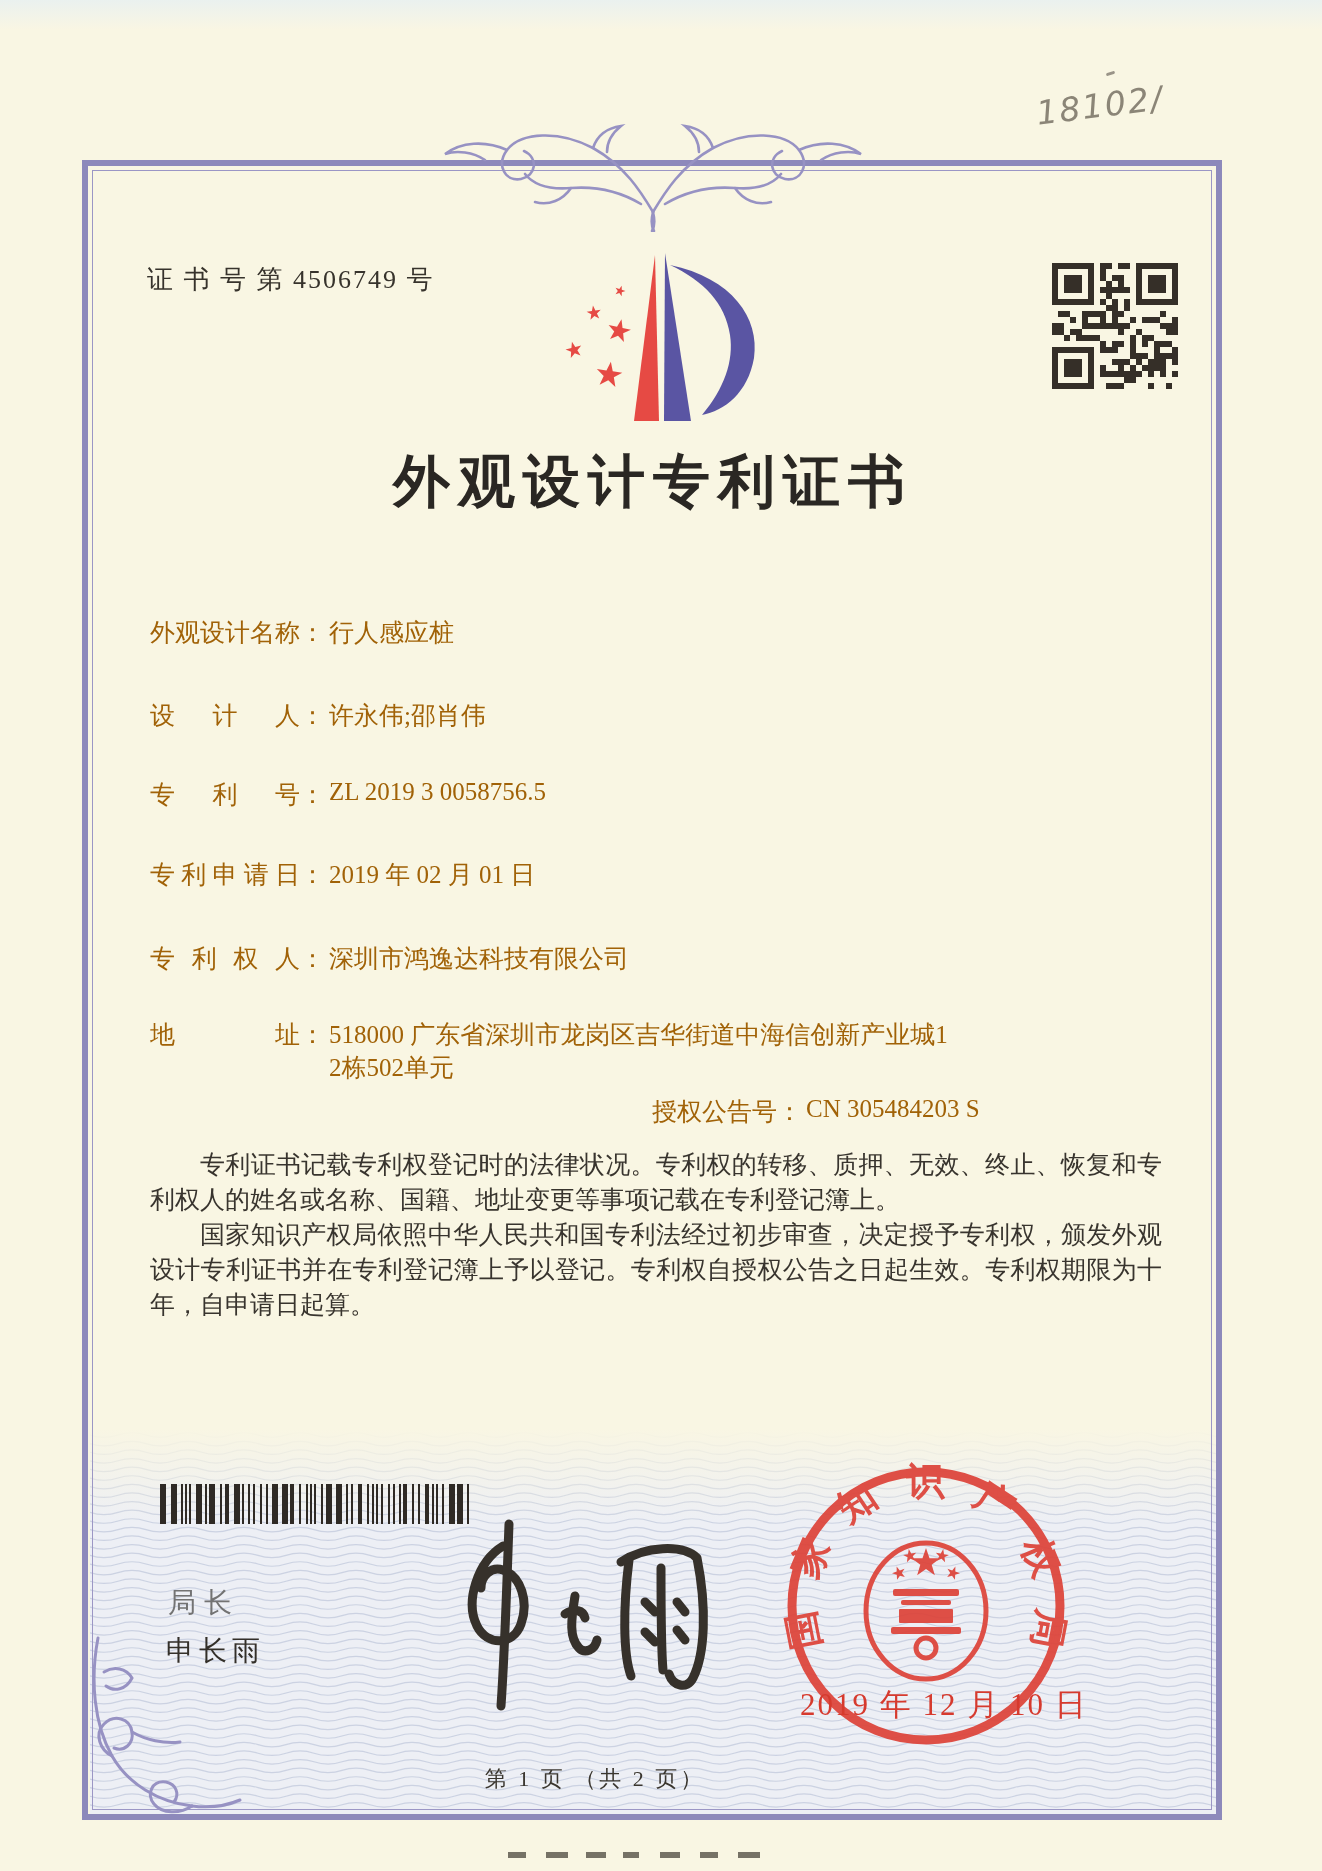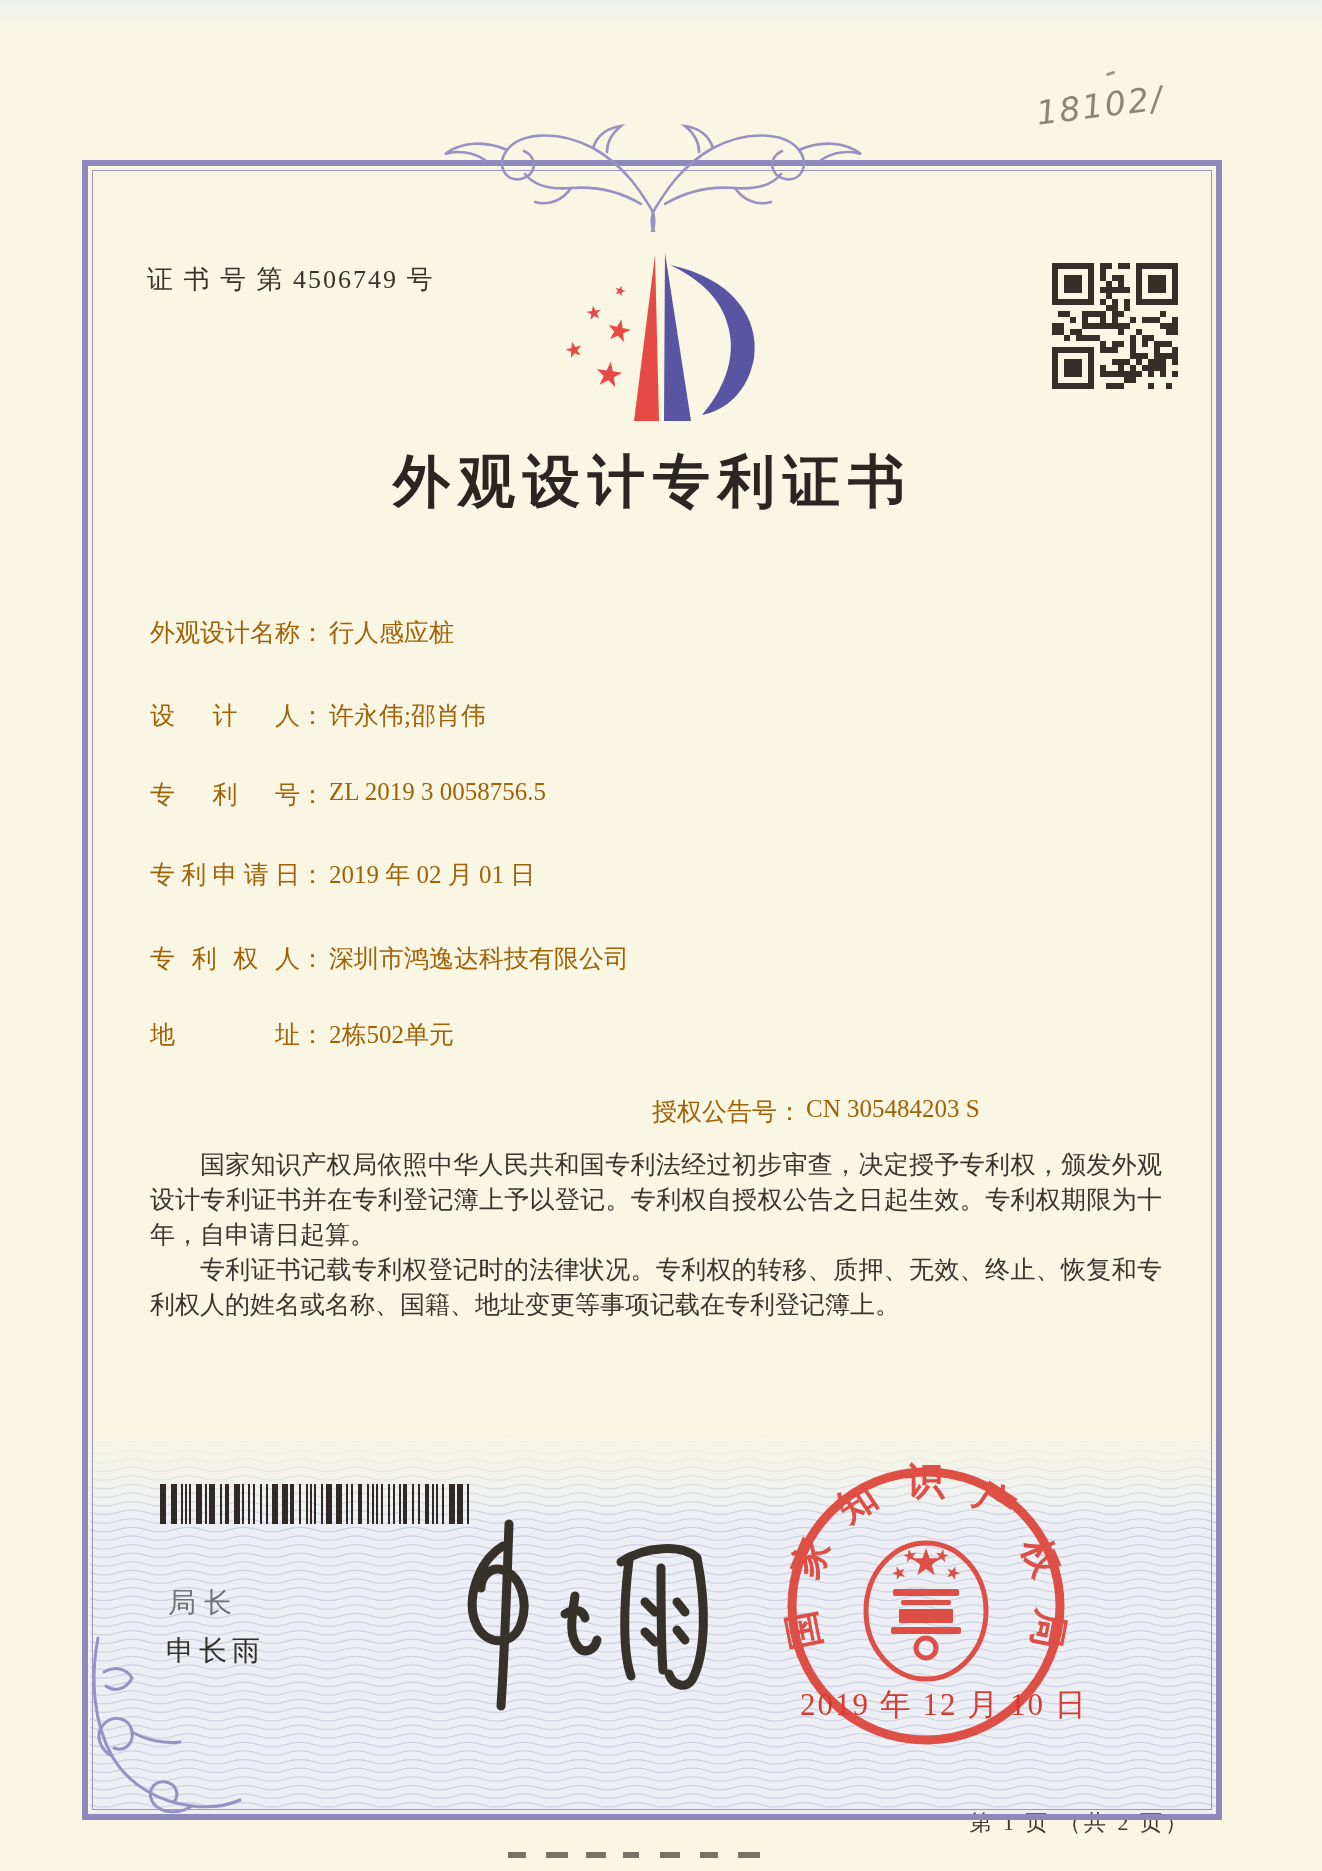--- a/index.html
+++ b/index.html
@@ -67,21 +67,21 @@
   
   .director-title{left:168px;top:1584px;font-size:28px;letter-spacing:8px;color:#737373;z-index:3}
   .director-name{left:166px;top:1632px;font-size:28px;letter-spacing:5px;color:#332f29;z-index:3}
   .signature{left:425px;top:1518px;z-index:3}
 
   
   .seal{left:781px;top:1461px;z-index:3;opacity:.92}
   .seal-date{left:800px;top:1684px;font-size:31px;letter-spacing:2px;color:#d63a2e;z-index:4;white-space:nowrap}
 
   
-  .page-footer{left:0;top:1808px;width:1190px;text-align:right;font-size:22px;
+  .page-footer{left:0;top:1764px;width:1190px;text-align:center;font-size:22px;
     letter-spacing:3px;color:#3a362f;z-index:3}
   .cutoff{top:1852px;height:6px;background:#4a453c;opacity:.75;z-index:3}
 </style>
 </head>
 <body>
 
 <div class="abs scan-strip"></div>
 <div class="abs pencil-note">18102/</div>
 <div class="abs pencil-mark"></div>
 
@@ -326,31 +326,31 @@
 <div class="frow r-patno">
   <span class="lbl">专利号</span><span class="colon">：</span><span class="val">ZL 2019 3 0058756.5</span>
 </div>
 <div class="frow r-appdate">
   <span class="lbl">专利申请日</span><span class="colon">：</span><span class="val">2019 年 02 月 01 日</span>
 </div>
 <div class="frow r-owner">
   <span class="lbl">专利权人</span><span class="colon">：</span><span class="val">深圳市鸿逸达科技有限公司</span>
 </div>
 <div class="frow r-addr">
-  <span class="lbl">地址</span><span class="colon">：</span><span class="val addrval"><span class="line">2栋502单元</span></span>
+  <span class="lbl">地址</span><span class="colon">：</span><span class="val addrval"><span class="line">518000 广东省深圳市龙岗区吉华街道中海信创新产业城1</span><span class="line">2栋502单元</span></span>
 </div>
 <div class="frow r-grant" style="width:1060px">
   <span class="grant-no-pair">
     <span>授权公告号</span><span class="colon">：</span><span class="val">CN 305484203 S</span>
   </span>
 </div>
 
 <div class="abs paras">
+  <p>专利证书记载专利权登记时的法律状况。专利权的转移、质押、无效、终止、恢复和专利权人的姓名或名称、国籍、地址变更等事项记载在专利登记簿上。</p>
   <p>国家知识产权局依照中华人民共和国专利法经过初步审查，决定授予专利权，颁发外观设计专利证书并在专利登记簿上予以登记。专利权自授权公告之日起生效。专利权期限为十年，自申请日起算。</p>
-  <p>专利证书记载专利权登记时的法律状况。专利权的转移、质押、无效、终止、恢复和专利权人的姓名或名称、国籍、地址变更等事项记载在专利登记簿上。</p>
 </div>
 
 <div class="abs barcode">
     <i style="left: 0px; width: 6px;"></i>
     <i style="left: 11px; width: 6px;"></i>
     <i style="left: 21px; width: 2px;"></i>
     <i style="left: 25px; width: 2px;"></i>
     <i style="left: 29px; width: 2px;"></i>
     <i style="left: 36px; width: 6px;"></i>
     <i style="left: 45px; width: 2px;"></i>

